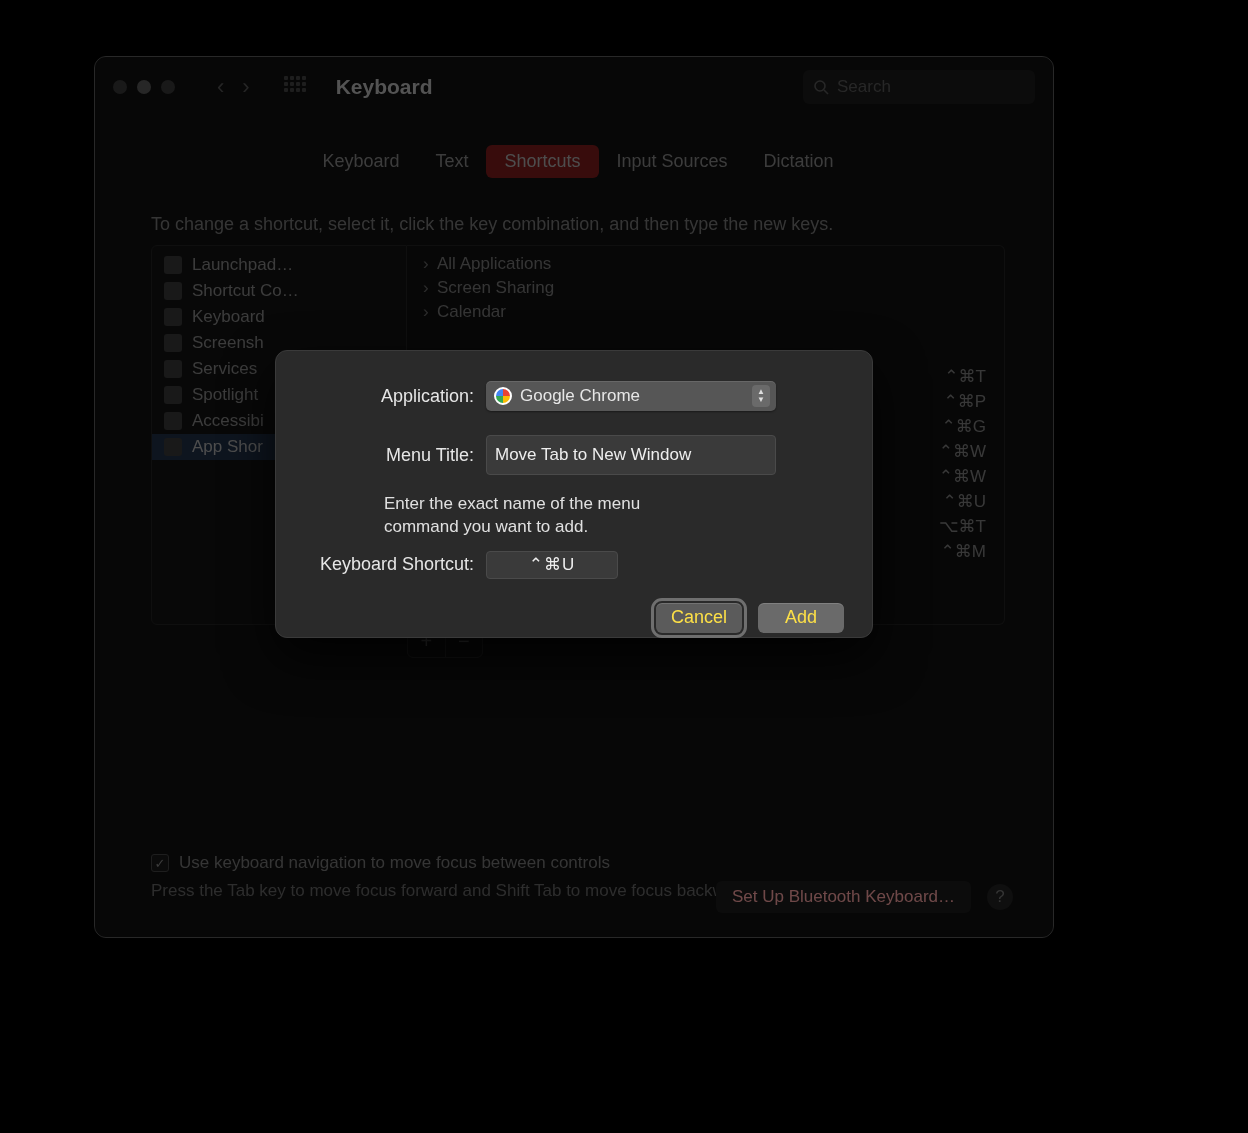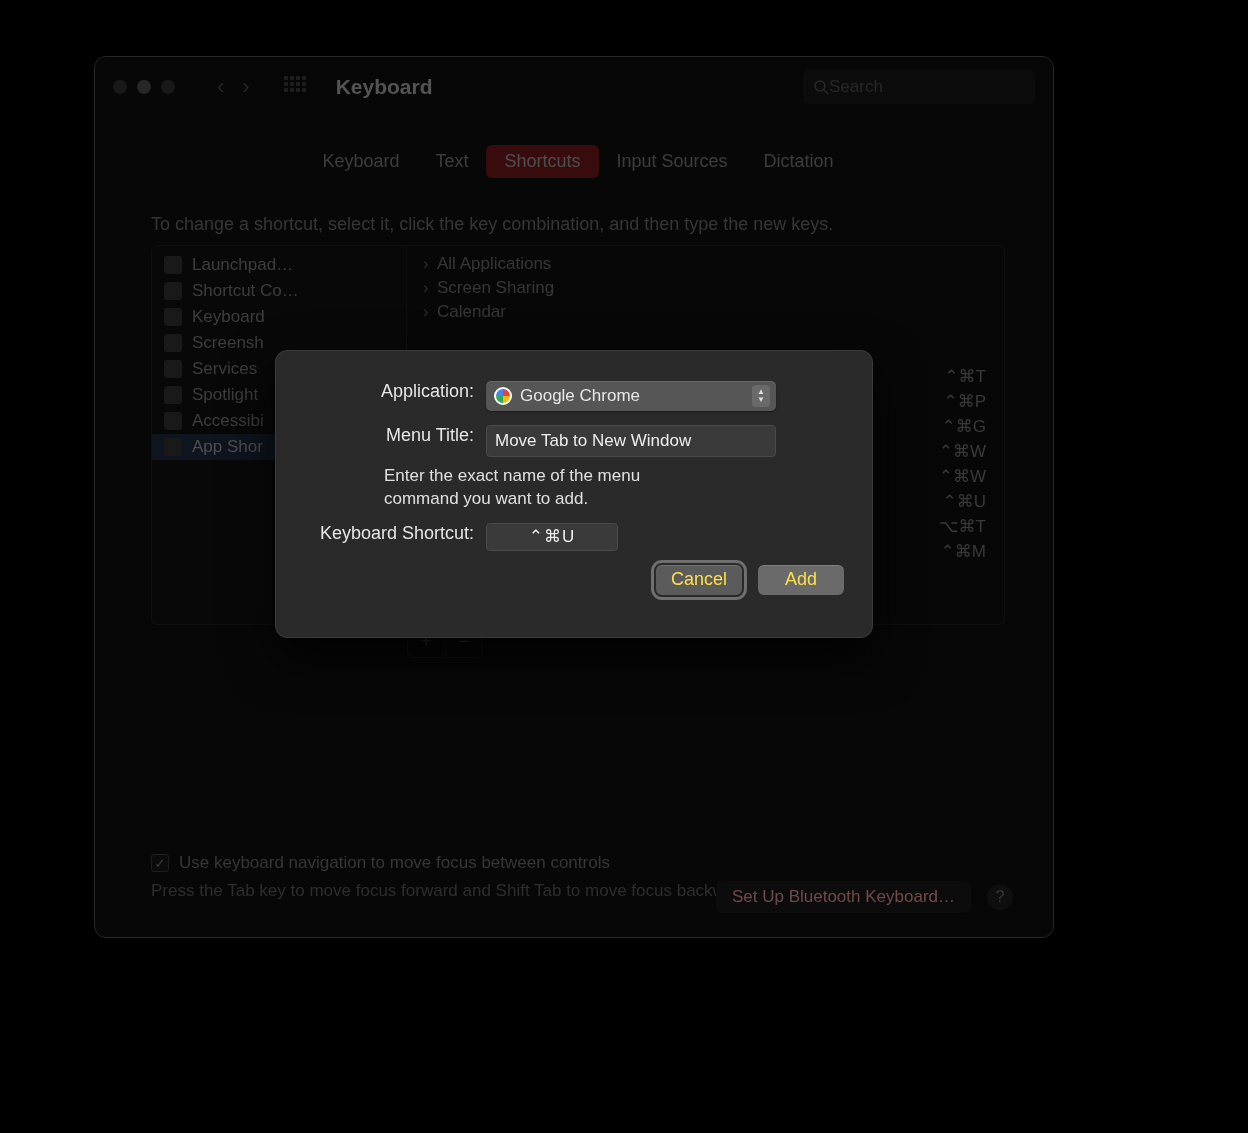--- a/index.html
+++ b/index.html
@@ -52,21 +52,21 @@
   .grid-icon {
     width: 22px; height: 22px; margin-left: 26px;
     display: grid; grid-template-columns: repeat(4,4px); grid-auto-rows: 4px; gap: 2px;
   }
   .grid-icon i { background: #444; border-radius: 1px; }
   .title { margin-left: 22px; font-size: 21px; font-weight: 600; color: #bdbdbd; }
   .search {
     margin-left: auto;
     width: 232px; height: 34px;
     background: #1c1c1c; border-radius: 6px;
-    display: flex; align-items: center; padding: 0 10px; 
+    display: flex; align-items: center; padding: 0 10px; gap: 8px;
     color: #5a5a5a;
   }
   .search svg { width: 16px; height: 16px; }
   .content { padding: 20px 48px 20px 56px; position: relative; }
   .tabs {
     display: flex; justify-content: center; margin-top: 8px;
   }
   .tabs .tab {
     padding: 6px 18px; color: #8a8a8a; font-size: 18px;
     border-radius: 6px;
@@ -147,21 +147,21 @@
     width: 598px; height: 288px;
     background: #2a2a2a;
     border-radius: 12px;
     border: 1px solid #3a3a3a;
     box-shadow: 0 20px 50px rgba(0,0,0,0.8);
     z-index: 20;
     color: #e6e6e6;
     padding: 30px 28px 24px 28px;
   }
   .sheet .form-row {
-    display: flex; margin-bottom: 14px;
+    display: flex; align-items: center; margin-bottom: 24px;
   }
   .sheet .label {
     width: 182px; text-align: right; padding-right: 12px;
     font-size: 18px; color: #e6e6e6;
   }
   .sheet .dropdown {
     flex: 0 0 290px; height: 30px;
     background: #565656; border-radius: 5px;
     display: flex; align-items: center; padding: 0 8px;
     position: relative;
@@ -174,21 +174,21 @@
     margin-right: 8px;
     flex-shrink: 0;
   }
   .sheet .dropdown .caret {
     position: absolute; right: 6px; top: 4px;
     width: 18px; height: 22px; background: #6a6a6a; border-radius: 4px;
     display: flex; flex-direction: column; align-items: center; justify-content: center;
     font-size: 8px; line-height: 8px; color: #ddd;
   }
   .sheet .text-input {
-    flex: 0 0 290px; height: 32px;
+    flex: 0 0 290px; height: 40px;
     background: #3a3a3a; border: 1px solid #4a4a4a; border-radius: 4px;
     padding: 2px 8px; color: #eee; font-size: 17px;
     display: flex; align-items: center;
   }
   .sheet .shortcut-input {
     flex: 0 0 132px; height: 28px;
     background: #3a3a3a; border: 1px solid #4a4a4a; border-radius: 4px;
     display: flex; align-items: center; justify-content: center;
     color: #eee; font-size: 17px; letter-spacing: 1px;
   }

